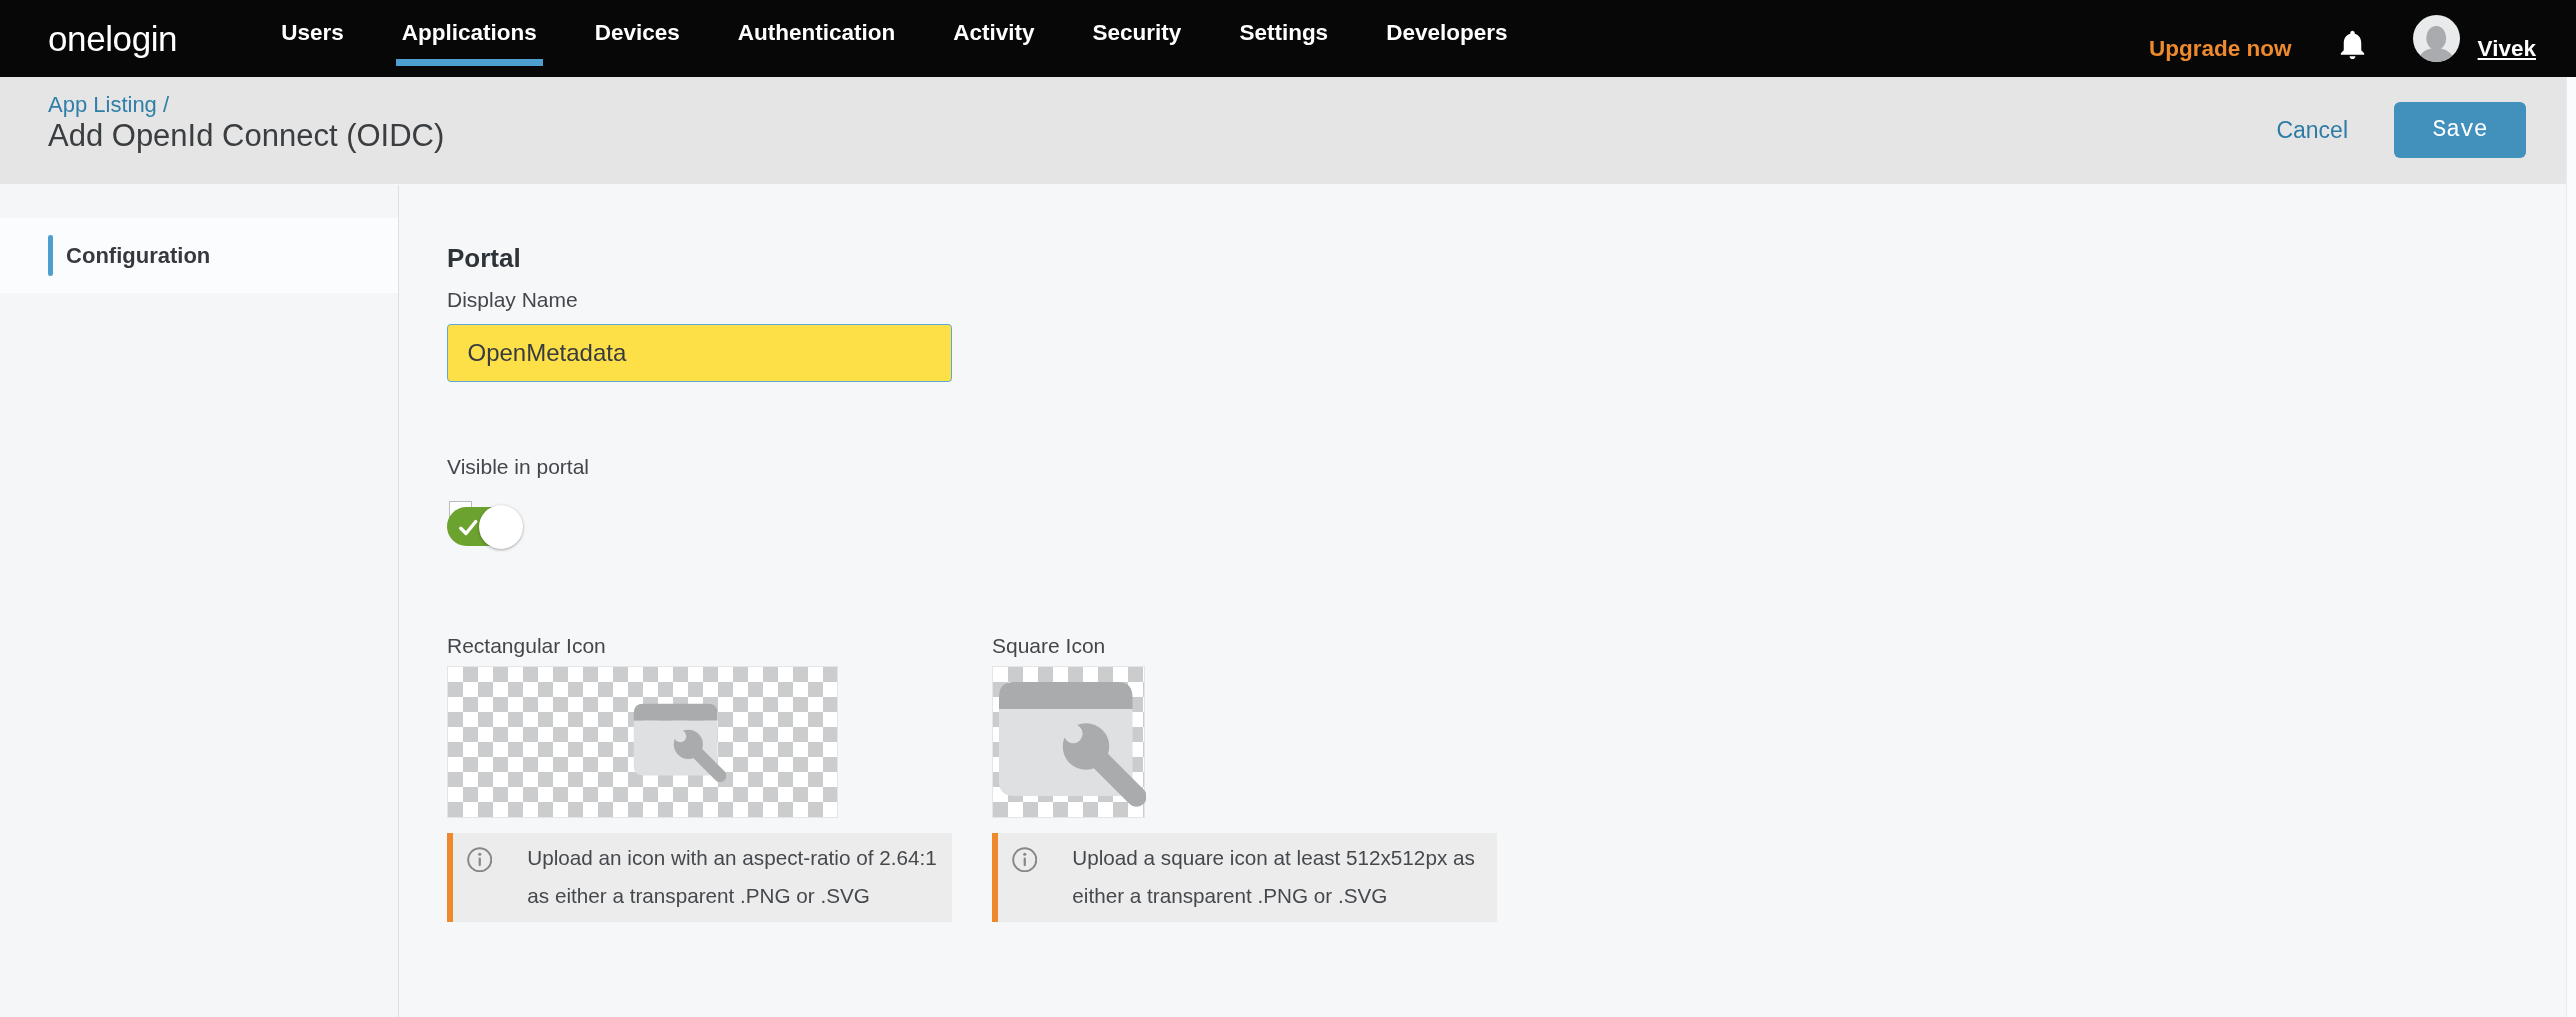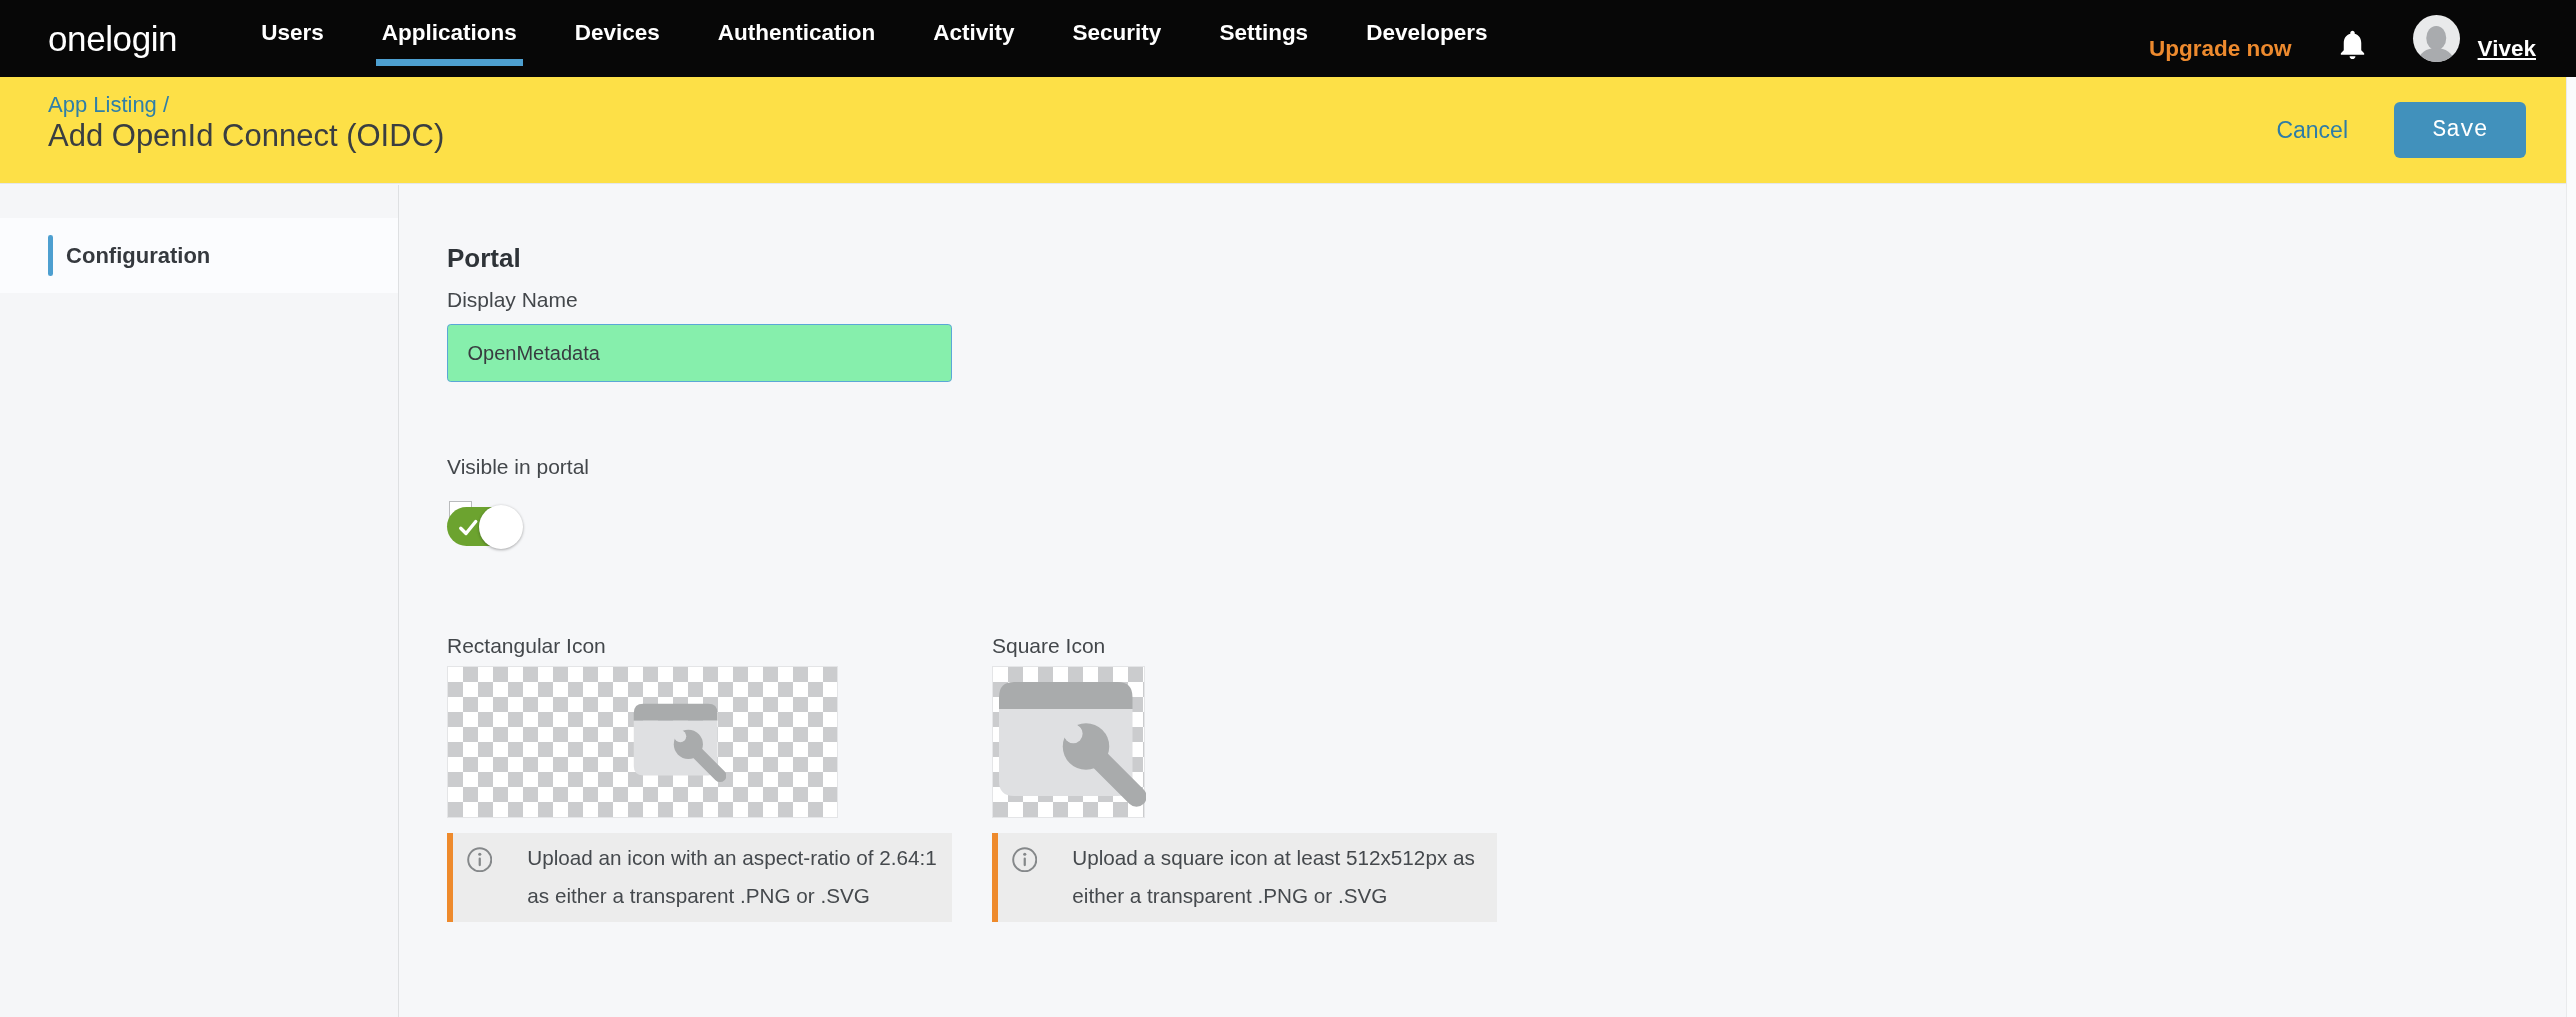--- a/index.html
+++ b/index.html
@@ -6,21 +6,21 @@
   html,body { background:#e9eaec; }
   body { font-family:"Liberation Sans", sans-serif; }
   #app {
     position:relative; width:2576px; height:1017px;
     background:#F6F7F9; overflow:hidden;
   }
 
   
   .navbar {
     position:absolute; left:0; top:0; width:2576px; height:77px;
-    background:#070707; display:flex; align-items:center; z-index:5;
+    background:#070707; display:flex; align-items:center; z-index:5;gap:20px;
   }
   .logo {
     margin-left:48px; color:#fff; font-size:35px; font-weight:500;
     letter-spacing:-0.4px; cursor:pointer;
   }
   .nav-items { list-style:none; display:flex; margin-left:84px; height:77px; }
   .nav-items li {
     position:relative; display:flex; align-items:center; height:66px;
     margin-right:58px; color:#fff; font-size:22.5px; font-weight:600; cursor:pointer;
     white-space:nowrap;
@@ -38,21 +38,21 @@
   }
   .avatar .head { position:absolute; left:50%; top:10.5px; transform:translateX(-50%);
     width:19.5px; height:24px; border-radius:50%; background:#A9ABAE; }
   .avatar .body { position:absolute; left:50%; top:33px; transform:translateX(-50%);
     width:35px; height:25.5px; border-radius:50% 50% 0 0; background:#A9ABAE; }
   .user-name { margin-left:18px; color:#fff; font-size:22.5px; font-weight:600; cursor:pointer;text-decoration:underline; }
 
   
   .page-header {
     position:absolute; left:0; top:77px; width:2576px; height:107px;
-    background:#fde047; border-bottom:1.5px solid #E5E7E9;
+    background:#e5e5e5; border-bottom:1.5px solid #E5E7E9;
   }
   .breadcrumb {
     position:absolute; left:48px; top:15px; font-size:22px; color:#2F7FA8;
     text-decoration:none; cursor:pointer;
   }
   .page-title { position:absolute; left:48px; top:41px; font-size:31px; font-weight:400; color:#3A3E41; }
   .header-actions {
     position:absolute; right:50px; top:0; height:100%;
     display:flex; align-items:center;
   }
@@ -82,22 +82,22 @@
 
   .section-title { position:absolute; left:447px; top:38px; font-size:26px; font-weight:700; color:#2E3338;margin-top:20px; }
   .field-label { position:absolute; font-size:21px; color:#43474B; }
   .lbl-display-name { left:447px; top:103px; }
   .lbl-visible { left:447px; top:270px; }
   .lbl-rect-icon { left:447px; top:449px; }
   .lbl-square-icon { left:992px; top:449px; }
 
   .text-input {
     position:absolute; left:447px; top:139px; width:505px; height:58px;
-    border:1.5px solid #5BA7D7; border-radius:3.8px; background:#86efac;
-    font-family:inherit; font-size:20px; color:#383C40; padding:0 0 0 19.5px; outline:none;
+    border:1.5px solid #5BA7D7; border-radius:3.8px; background:#fde047;
+    font-family:inherit; font-size:24px; color:#383C40; padding:0 0 0 19.5px; outline:none;
   }
 
   
   .toggle { position:absolute; left:447px; top:316px; width:78px; height:47px; cursor:pointer; }
   .toggle .ghost-box {
     position:absolute; left:2.3px; top:0px; width:22.5px; height:22.5px;
     background:#fff; border:1.5px solid #B9BBBD; z-index:0;
   }
   .toggle .track {
     position:absolute; left:0; top:6px; width:72px; height:39px; border-radius:19.5px;

